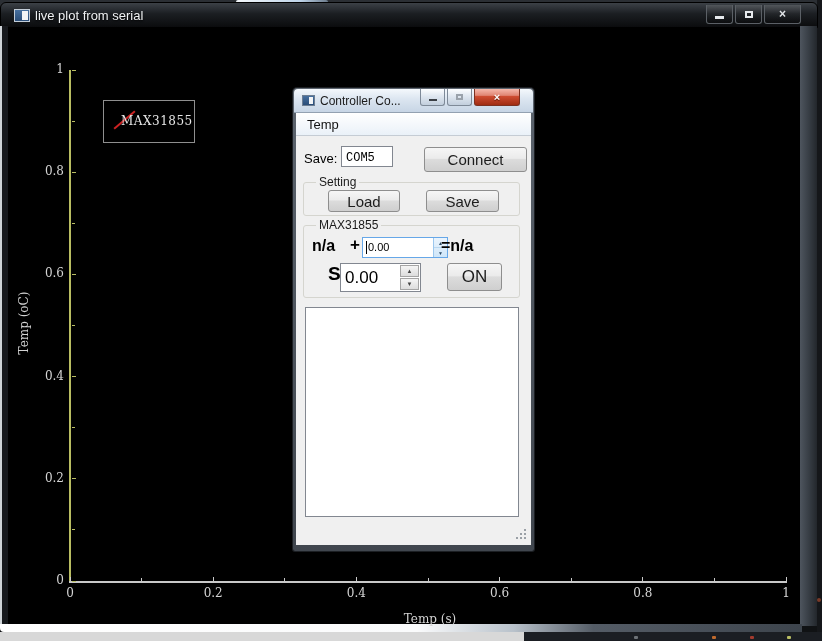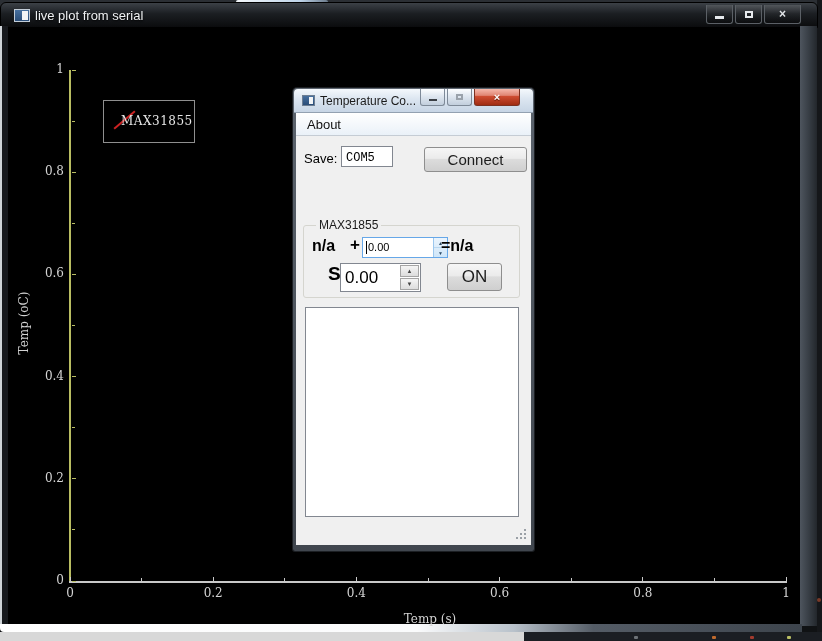--- a/index.html
+++ b/index.html
@@ -197,43 +197,52 @@
         <div style="position: absolute; left: 64px; top: 501.4px; width: 3px; height: 1px; background: rgb(185, 189, 98);"></div>
         <div style="position: absolute; left: 64px; top: 399.2px; width: 3px; height: 1px; background: rgb(185, 189, 98);"></div>
         <div style="position: absolute; left: 64px; top: 297px; width: 3px; height: 1px; background: rgb(185, 189, 98);"></div>
         <div style="position: absolute; left: 64px; top: 194.8px; width: 3px; height: 1px; background: rgb(185, 189, 98);"></div>
         <div style="position: absolute; left: 64px; top: 92.6px; width: 3px; height: 1px; background: rgb(185, 189, 98);"></div>
       </div>
 
     <div class="dlg">
       <div class="dlg-titlebar">
         <div class="dlg-icon"></div>
-        <span class="dlg-title">Temperature Co...</span>
+        <span class="dlg-title">Controller Co...</span>
         <div class="dlg-controls">
           <div class="dlg-btn min">
               <div class="dgl-min-bar"></div>
             </div>
           <div class="dlg-btn max">
               <div class="dgl-max-box"></div>
             </div>
           <div class="dlg-btn close">
               <span>×</span>
             </div>
         </div>
       </div>
       <div class="dlg-menubar">
-        <span class="menu-item">About</span>
+        <span class="menu-item">Temp</span>
       </div>
       <div class="dlg-body">
         <span class="port-label">Save:</span>
         <input class="port-input" value="COM5" style="">
         <div class="win-btn btn-connect">
             <span>Connect</span>
           </div>
 
+        <div class="grp grp-setting">
+          <span class="grp-label">Setting</span>
+          <div class="win-btn btn-load">
+              <span>Load</span>
+            </div>
+          <div class="win-btn btn-save">
+              <span>Save</span>
+            </div>
+        </div>
 
         <div class="grp grp-max">
           <span class="grp-label">MAX31855</span>
           <span class="na-left">n/a</span>
           <span class="plus-sign">+</span>
           <div class="spin1">
             <div class="spin1-caret"></div>
             <span class="spin1-value">0.00</span>
             <div class="spin1-arrows">
               <div class="up">▲</div>

